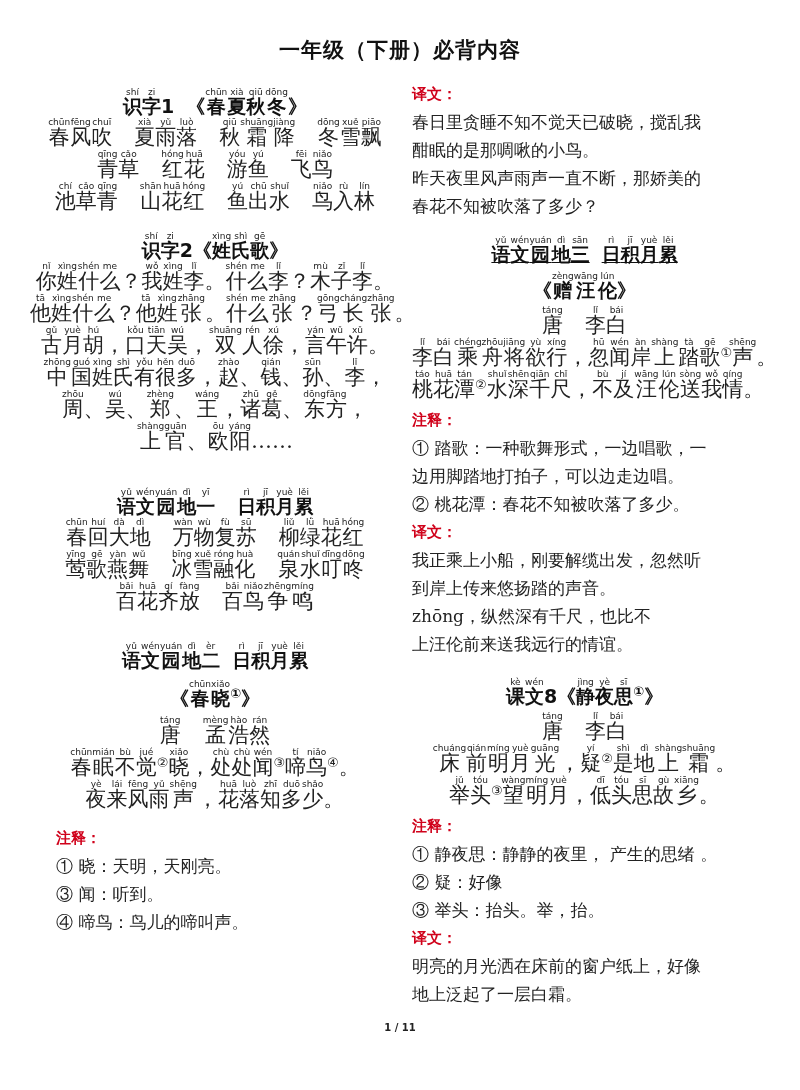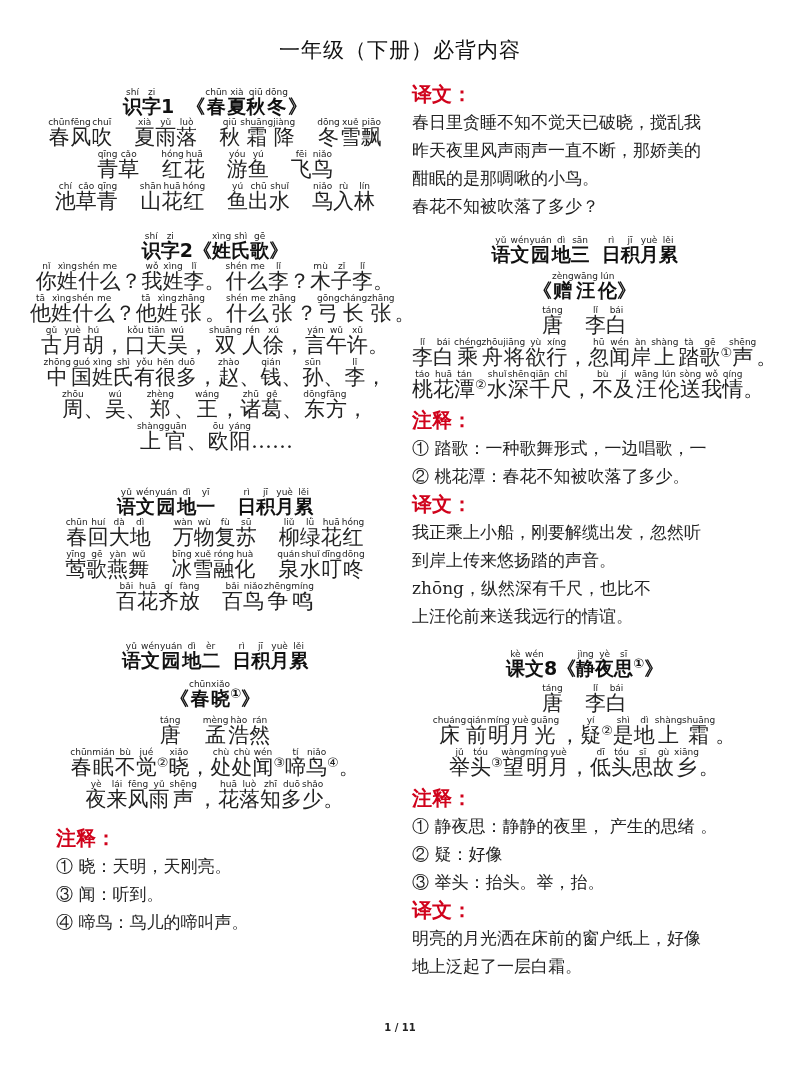--- a/index.html
+++ b/index.html
@@ -4,21 +4,21 @@
 <style>
   html, body { margin: 0; padding: 0; background: #ffffff; }
   body {
     width: 800px; height: 1090px; position: relative; overflow: hidden;
     font-family: "DejaVu Serif", "Liberation Serif", serif;
     color: #1a1a1a;
   }
   .page-title {
     position: absolute; top: 36px; left: 0; width: 800px; text-align: center;
     font-family: "DejaVu Sans", "Liberation Sans", sans-serif;
-    font-weight: normal; font-size: 21px; letter-spacing: 1px; color: #111;
+    font-weight: bold; font-size: 21px; letter-spacing: 1px; color: #111;
   }
   .col { position: absolute; top: 70px; }
   .col-left { left: 30px; width: 370px; }
   .col-right { left: 412px; width: 345px; }
 
   
   .pline { text-align: center; white-space: nowrap; line-height: 1; }
   .pline ruby { ruby-position: over; }
   .pline rt {
     font-family: "DejaVu Sans", "Liberation Sans", sans-serif;
@@ -26,21 +26,21 @@
   }
   .heading { font-family: "DejaVu Sans", "Liberation Sans", sans-serif; font-weight: bold; font-size: 19px; color: #111; }
   .heading rt { font-weight: normal; }
   .poem { font-size: 21px; color: #222; }
   .gap { display: inline-block; width: 22px; }
   .gap-s { display: inline-block; width: 12px; }
   .sup { font-family: "DejaVu Sans", sans-serif; font-size: 13px; vertical-align: 7px; }
 
   .label-red {
     font-family: "DejaVu Sans", "Liberation Sans", sans-serif;
-    font-weight: bold; font-size: 20px; color: #d0021b; line-height: 28px;
+    font-weight: bold; font-size: 15px; color: #d0021b; line-height: 28px;
   }
   .note, .trans {
     font-size: 17px; line-height: 28px; color: #222;
   }
   .left-notes { padding-left: 0; }
   .page-num {
     position: absolute; top: 1022px; left: 0; width: 800px; text-align: center;
     font-family: "DejaVu Sans", sans-serif; font-weight: bold; font-size: 10px; color: #222;
   }
 </style>
@@ -90,38 +90,39 @@
         <div class="note">④ 啼鸟：鸟儿的啼叫声。</div>
       </div>
   </div>
 </div>
 
 <div class="col col-right" style="top:70px;">
   <div style="margin-top:10px;">
     <div class="label-red">译文：</div>
     <div>
         <div class="trans">春日里贪睡不知不觉天已破晓，搅乱我</div>
+        <div class="trans">酣眠的是那啁啾的小鸟。</div>
         <div class="trans">昨天夜里风声雨声一直不断，那娇美的</div>
-        <div class="trans">酣眠的是那啁啾的小鸟。</div>
         <div class="trans">春花不知被吹落了多少？</div>
       </div>
   </div>
 
-  <div class="pline heading" style="margin-top:16px;"><ruby>语<rt>yǔ</rt></ruby><ruby>文<rt>wén</rt></ruby><ruby>园<rt>yuán</rt></ruby><ruby>地<rt>dì</rt></ruby><ruby>三<rt>sān</rt></ruby><span class="gap-s"></span><ruby>日<rt>rì</rt></ruby><ruby>积<rt>jī</rt></ruby><ruby>月<rt>yuè</rt></ruby><ruby>累<rt>lěi</rt></ruby></div>
+  <div class="pline heading" style="margin-top:16px;text-decoration:underline;"><ruby>语<rt>yǔ</rt></ruby><ruby>文<rt>wén</rt></ruby><ruby>园<rt>yuán</rt></ruby><ruby>地<rt>dì</rt></ruby><ruby>三<rt>sān</rt></ruby><span class="gap-s"></span><ruby>日<rt>rì</rt></ruby><ruby>积<rt>jī</rt></ruby><ruby>月<rt>yuè</rt></ruby><ruby>累<rt>lěi</rt></ruby></div>
   <div class="pline heading" style="margin-top:8px;"><ruby>《<rt>&nbsp;</rt></ruby><ruby>赠<rt>zèng</rt></ruby><ruby>汪<rt>wāng</rt></ruby><ruby>伦<rt>lún</rt></ruby><ruby>》<rt>&nbsp;</rt></ruby></div>
   <div class="pline poem" style="margin-top:6px;"><ruby>唐<rt>táng</rt></ruby><span class="gap"></span><ruby>李<rt>lǐ</rt></ruby><ruby>白<rt>bái</rt></ruby></div>
   <div>
       <div class="pline poem" style="margin-top: 2px;"><ruby>李<rt>lǐ</rt></ruby><ruby>白<rt>bái</rt></ruby><ruby>乘<rt>chéng</rt></ruby><ruby>舟<rt>zhōu</rt></ruby><ruby>将<rt>jiāng</rt></ruby><ruby>欲<rt>yù</rt></ruby><ruby>行<rt>xíng</rt></ruby><ruby>，<rt>&nbsp;</rt></ruby><ruby>忽<rt>hū</rt></ruby><ruby>闻<rt>wén</rt></ruby><ruby>岸<rt>àn</rt></ruby><ruby>上<rt>shàng</rt></ruby><ruby>踏<rt>tà</rt></ruby><ruby>歌<rt>gē</rt></ruby><span class="sup">①</span><ruby>声<rt>shēng</rt></ruby><ruby>。<rt>&nbsp;</rt></ruby></div>
       <div class="pline poem" style="margin-top: 2px;"><ruby>桃<rt>táo</rt></ruby><ruby>花<rt>huā</rt></ruby><ruby>潭<rt>tán</rt></ruby><span class="sup">②</span><ruby>水<rt>shuǐ</rt></ruby><ruby>深<rt>shēn</rt></ruby><ruby>千<rt>qiān</rt></ruby><ruby>尺<rt>chǐ</rt></ruby><ruby>，<rt>&nbsp;</rt></ruby><ruby>不<rt>bù</rt></ruby><ruby>及<rt>jí</rt></ruby><ruby>汪<rt>wāng</rt></ruby><ruby>伦<rt>lún</rt></ruby><ruby>送<rt>sòng</rt></ruby><ruby>我<rt>wǒ</rt></ruby><ruby>情<rt>qíng</rt></ruby><ruby>。<rt>&nbsp;</rt></ruby></div>
     </div>
 
   <div style="margin-top:6px;">
     <div class="label-red">注释：</div>
     <div>
         <div class="note">① 踏歌：一种歌舞形式，一边唱歌，一</div>
+        <div class="note">边用脚踏地打拍子，可以边走边唱。</div>
         <div class="note">② 桃花潭：春花不知被吹落了多少。</div>
       </div>
     <div class="label-red">译文：</div>
     <div>
         <div class="trans">我正乘上小船，刚要解缆出发，忽然听</div>
         <div class="trans">到岸上传来悠扬踏的声音。</div>
         <div class="trans">zhōng，纵然深有千尺，也比不</div>
         <div class="trans">上汪伦前来送我远行的情谊。</div>
       </div>
   </div>

